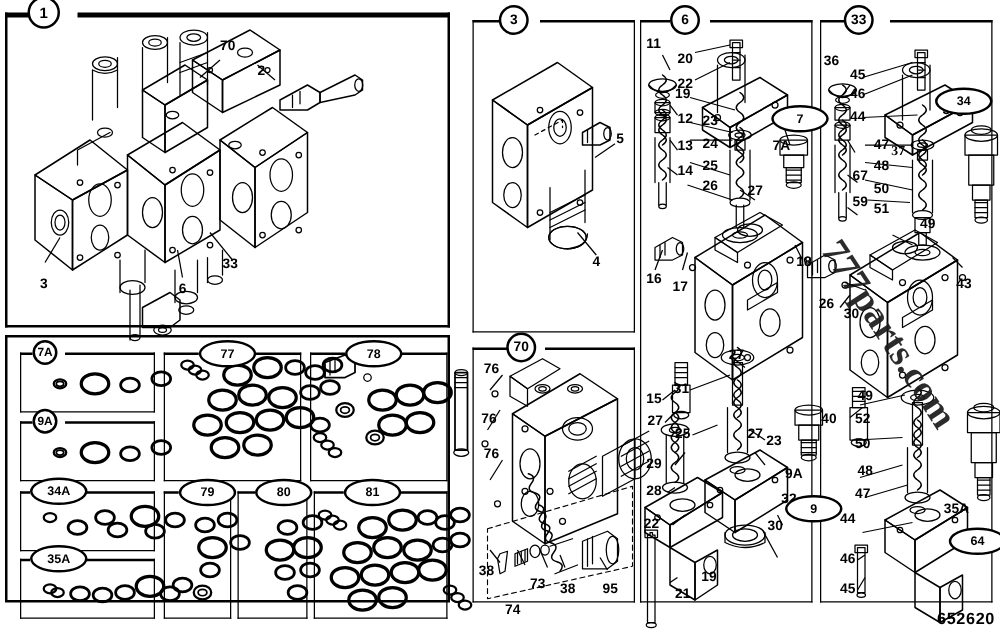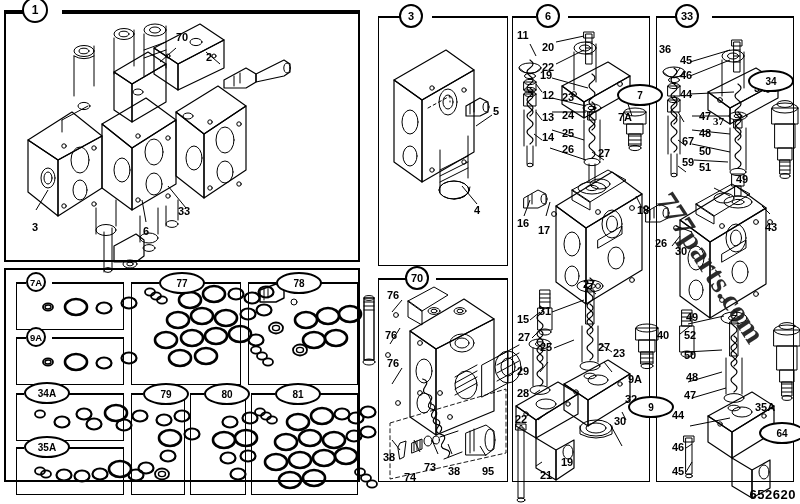--- a/index.html
+++ b/index.html
@@ -869,21 +869,21 @@
   <div class="num" style="left:684px;top:390px;">47</div>
   <div class="num" style="left:672px;top:410px;">44</div>
   <div class="num" style="left:672px;top:442px;">46</div>
   <div class="num" style="left:672px;top:466px;">45</div>
   <div class="num" style="left:755px;top:402px;">35A</div>
 
   <div class="num" style="left:387px;top:290px;">76</div>
   <div class="num" style="left:385px;top:330px;">76</div>
   <div class="num" style="left:387px;top:358px;">76</div>
   <div class="num" style="left:383px;top:452px;">38</div>
-  <div class="num" style="left:404px;top:472px;">74</div>
+  <div class="num" style="left:404px;top:483px;">74</div>
   <div class="num" style="left:424px;top:462px;">73</div>
   <div class="num" style="left:448px;top:466px;">38</div>
   <div class="num" style="left:482px;top:466px;">95</div>
 
   <div id="wm">777parts.com</div>
 
   <div id="docid">652620</div>
 
 </div>
 

